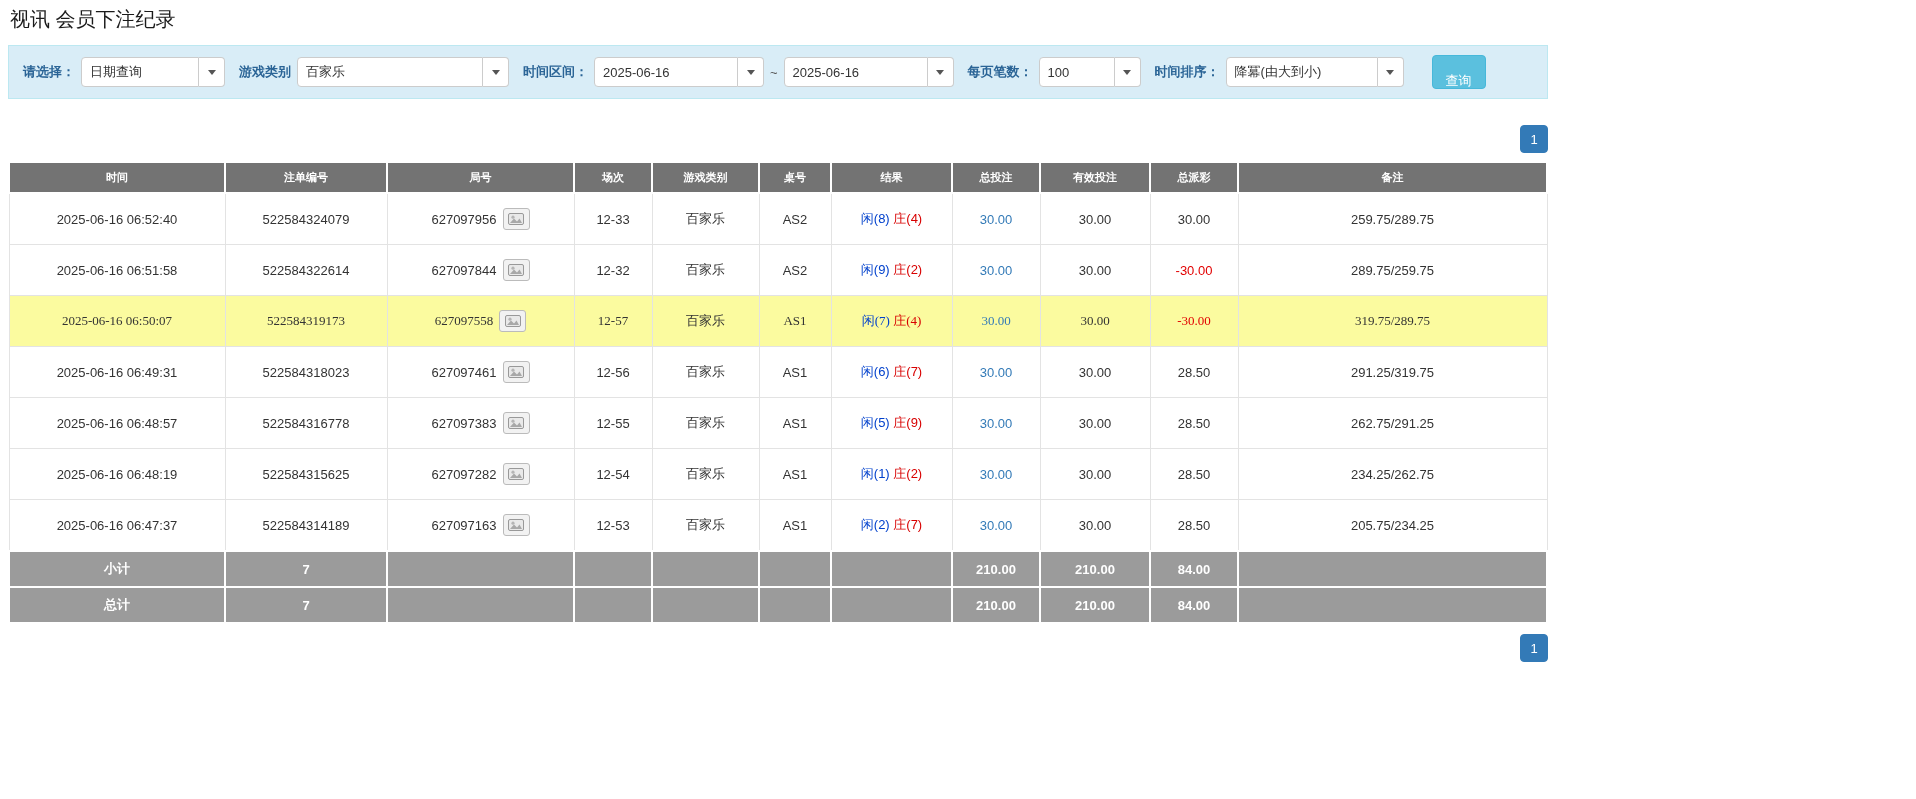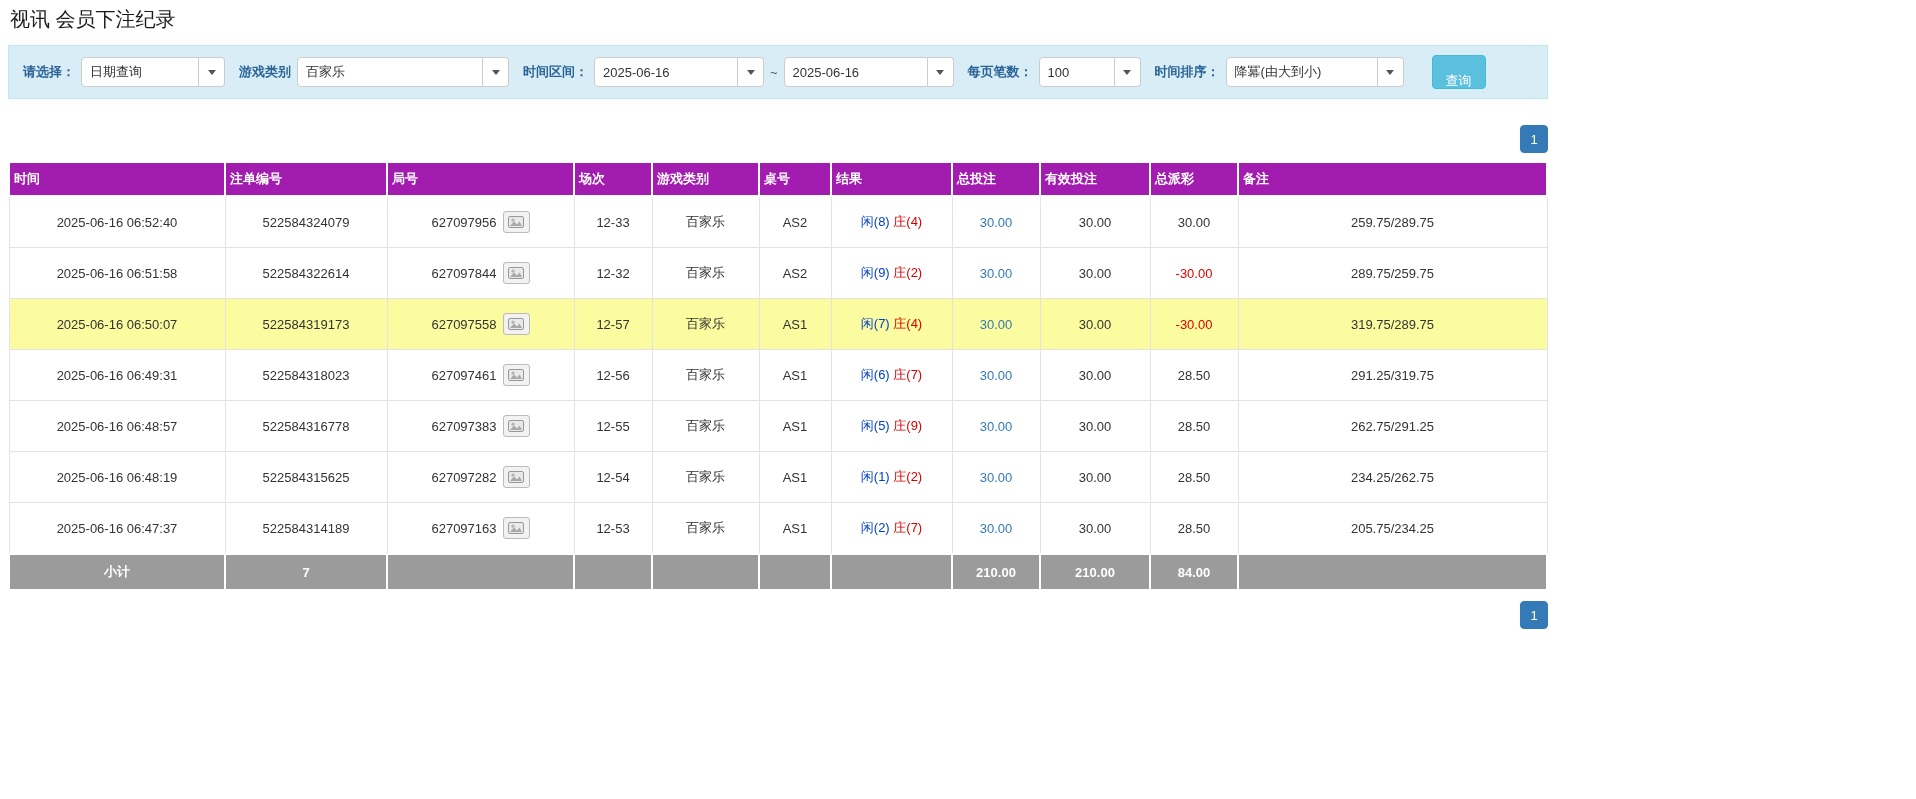--- a/index.html
+++ b/index.html
@@ -67,30 +67,30 @@
   .pagination.bottom { margin: 10px 0 6px; }
   .page-btn {
     min-width: 28px; height: 28px; background: #337ab7; color: #fff;
     border: 1px solid #337ab7; border-radius: 4px; font-size: 13px; cursor: pointer;
     font-family: "Liberation Sans", "DejaVu Sans", sans-serif;
   }
 
   
   table { width: 100%; border-collapse: collapse; table-layout: fixed; }
   thead th {
-    background: #a21caf; color: #fff; font-weight: bold; font-size: 13px;
-    padding: 7px 4px; text-align: left;
+    background: #737373; color: #fff; font-weight: bold; font-size: 11px;
+    padding: 7px 4px; text-align: center;
     border: 2px solid #fff; border-top: none;
   }
   tbody td {
     border: 1px solid #e3e3e3; background: #fff;
     padding: 14px 6px; text-align: center; color: #333;
     overflow: hidden; text-overflow: ellipsis; white-space: nowrap;
   }
-  tr.highlight td { background: #fbfb9f; }
+  tr.highlight td { background: #fbfb9f; font-family: Liberation Serif, serif; }
   .player { color: #0040cc; text-align: right; }
   .banker { color: #d80000; }
   .bet-link { color: #337ab7; text-decoration: none; cursor: pointer; }
   td.neg { color: #e20000; }
   .round-wrap { display: inline-flex; align-items: center; gap: 6px; }
   .video-btn {
     border: 1px solid #bbb; background: #f2f2f2; border-radius: 3px;
     width: 27px; height: 22px; cursor: pointer;
     display: inline-flex; align-items: center; justify-content: center; vertical-align: middle;
   }
@@ -354,20 +354,33 @@
           <td></td>
           <td></td>
           <td></td>
           <td></td>
           <td></td>
           <td>210.00</td>
           <td>210.00</td>
           <td>84.00</td>
           <td></td>
         </tr>
+        <tr>
+          <td>总计</td>
+          <td>7</td>
+          <td></td>
+          <td></td>
+          <td></td>
+          <td></td>
+          <td></td>
+          <td>210.00</td>
+          <td>210.00</td>
+          <td>84.00</td>
+          <td></td>
+        </tr>
       </tfoot>
   </table>
 
   <div class="pagination bottom">
     <button class="page-btn">1</button>
   </div>
 
 </div>
 
 </body></html>

